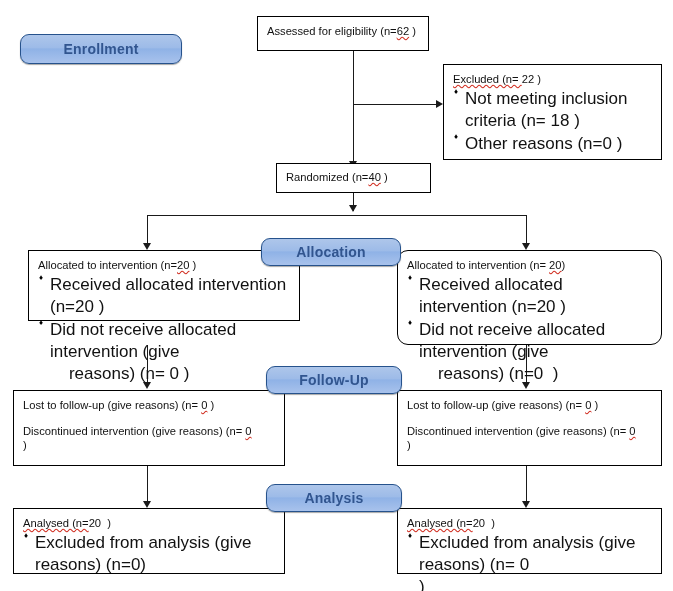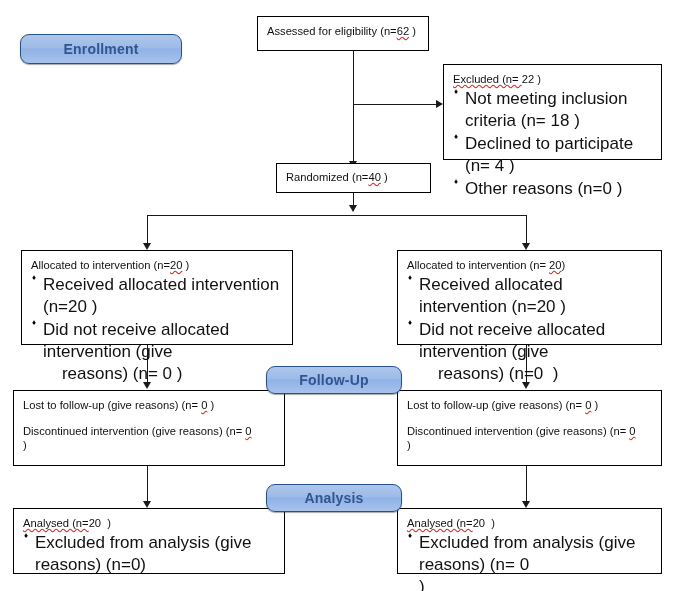--- a/index.html
+++ b/index.html
@@ -113,20 +113,23 @@
 </style>
 </head>
 <body>
 
 <div id="diagram">
 
   <div class="stage-badge" style="left:20px; top:10px; width:162px; height:30px;margin-top:24px;">
     <span>Enrollment</span>
   </div>
 
+  <div class="stage-badge" style="left:261px; top:238px; width:140px; height:28px;">
+    <span>Allocation</span>
+  </div>
 
   <div class="stage-badge" style="left:266px; top:484px; width:136px; height:28px;">
     <span>Analysis</span>
   </div>
 
   <div class="stage-badge" style="left:266px; top:366px; width:136px; height:28px;">
     <span>Follow-Up</span>
   </div>
 
   <div class="conn vline" style="left:353px; top:50px; height:113px;"></div>
@@ -158,44 +161,43 @@
     <div class="body">
       <span class="line head"><span>Assessed for eligibility (n=</span><span class="sq">62</span><span> )</span></span>
     </div>
   </div>
 
   <div class="flow-box" style="left:443px; top:64px; width:219px; height:96px;">
     <div class="body">
       <span class="line head"><span class="sq">Excluded (n= </span><span>22</span><span> )</span></span>
       <ul class="bullets">
         <li>Not meeting inclusion criteria (n= 18 )</li>
-        <li>Declined to participate (n= 4 )</li>
         <li>Other reasons (n=0  )</li>
       </ul>
     </div>
   </div>
 
   <div class="flow-box" style="left:276px; top:163px; width:155px; height:30px;">
     <div class="body" style="text-align:left; padding-top:6px;">
       <span class="line head"><span>Randomized (n=</span><span class="sq">40</span><span> )</span></span>
     </div>
   </div>
 
-  <div class="flow-box" style="left:21px; top:250px; width:272px; height:95px;">
+  <div class="flow-box" style="left:28px; top:250px; width:272px; height:71px;">
     <div class="body">
       <span class="line head"><span>Allocated to intervention (n=</span><span class="sq">20</span><span> )</span></span>
       <ul class="bullets">
         <li>Received allocated intervention (n=20  )</li>
         <li style="white-space:pre-wrap;">Did not receive allocated intervention (give
     reasons) (n= 0 )</li>
       </ul>
     </div>
   </div>
 
-  <div class="flow-box" style="left:397px; top:250px; width:265px; height:95px;">
+  <div class="flow-box" style="left:397px; top:250px; width:265px; height:95px;border-radius:11px;">
     <div class="body">
       <span class="line head"><span>Allocated to intervention (n= </span><span class="sq">20</span><span>)</span></span>
       <ul class="bullets">
         <li>Received allocated intervention (n=20  )</li>
         <li style="white-space:pre-wrap;">Did not receive allocated intervention (give
     reasons) (n=0  )</li>
       </ul>
     </div>
   </div>
 

